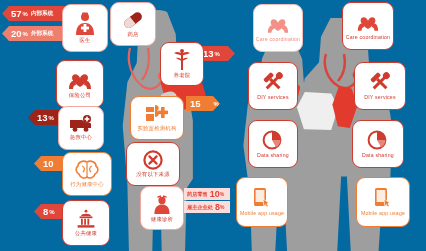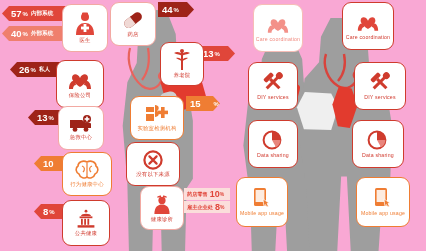--- a/index.html
+++ b/index.html
@@ -2,21 +2,21 @@
 <html><head>
 <meta charset="utf-8">
 <style>
   html,body{margin:0;padding:0;}
   body{
     width:426px;height:251px;overflow:hidden;
     background:#ffffff;
     font-family:"Liberation Sans","DejaVu Sans",sans-serif;
     position:relative;
   }
-  #stage{position:absolute;left:0;top:0;width:426px;height:251px;overflow:hidden;background:#f9a8d4;}
+  #stage{position:absolute;left:0;top:0;width:426px;height:251px;overflow:hidden;background:#0369a1;}
 
   
   .sil{position:absolute;background:#9a9a9a;}
   .sil-left{
     left:118px;top:10px;width:78px;height:241px;
     background:#9e9e9e;
     border-radius:40px 40px 0 0 / 60px 60px 0 0;
     clip-path:polygon(34% 0%,62% 0%,74% 10%,76% 22%,88% 30%,96% 46%,96% 70%,88% 74%,86% 100%,56% 100%,54% 72%,46% 72%,44% 100%,14% 100%,12% 72%,6% 48%,12% 30%,24% 22%,26% 10%);
   }
   .sil-m1{
@@ -117,40 +117,31 @@
   <div class="clipboard"></div>
   <div class="hand" style="left:160px;top:92px;width:17px;height:13px;transform:rotate(-12deg);"></div>
 
   <div class="rib lft c-red" style="left:2px;top:6px;width:84px;">
     <span>57</span>
     <span class="pc">%</span>
     <span class="lb">内部系统</span>
   </div>
 
   <div class="rib lft c-sal" style="left:2px;top:26px;width:84px;">
-    <span>40</span>
+    <span>20</span>
     <span class="pc">%</span>
     <span class="lb">外部系统</span>
   </div>
 
-  <div class="rib rgt c-dark" style="left:158px;top:2px;width:36px;">
-    <span>44</span>
-    <span class="pc">%</span>
-  </div>
 
   <div class="rib rgt c-red" style="left:199px;top:46px;width:36px;">
     <span>13</span>
     <span class="pc">%</span>
   </div>
 
-  <div class="rib lft c-dark" style="left:10px;top:62px;width:62px;">
-    <span>26</span>
-    <span class="pc">%</span>
-    <span class="lb">私人</span>
-  </div>
 
 
   <div class="rib rgt c-org" style="left:186px;top:96px;width:34px;">
     <span>15</span>
     <span class="pc">%</span>
   </div>
 
   <div class="rib lft c-dark" style="left:28px;top:110px;width:36px;">
     <span>13</span>
     <span class="pc">%</span>

